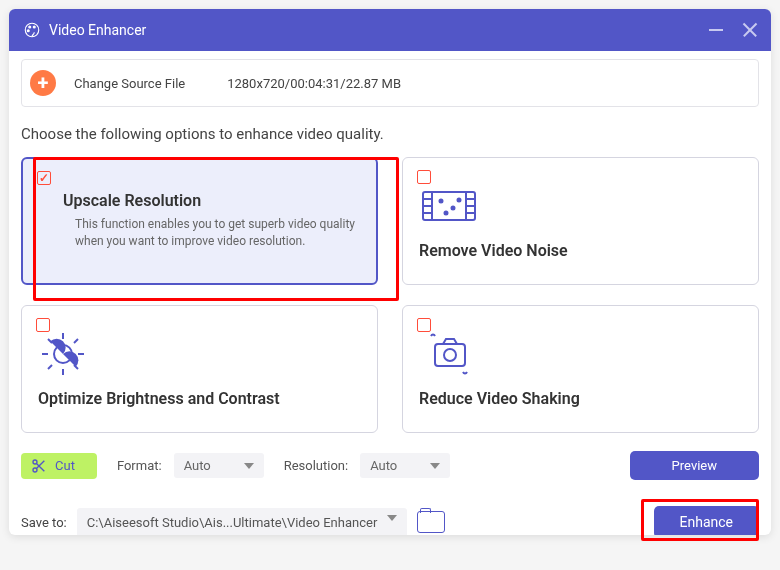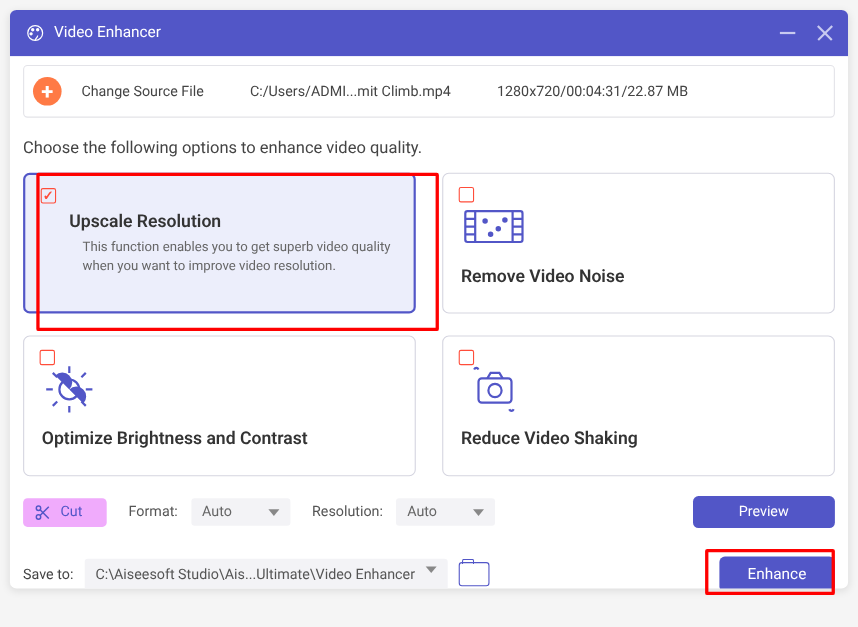--- a/index.html
+++ b/index.html
@@ -28,21 +28,21 @@
 .card .cb{position:absolute;top:12px;left:14px;width:14px;height:14px;border:1.5px solid #ff4d3a;border-radius:2px;display:flex;align-items:center;justify-content:center}
 .card .cb.checked::after{content:"✓";color:#ff4d3a;font-size:12px;font-weight:bold}
 .card-title{font-size:16px;font-weight:600;color:#333;text-align:center;margin-top:10px}
 .card.selected .card-title{text-align:left;margin:0 0 6px;align-self:flex-start;margin-left:24px}
 .card-desc{font-size:12px;color:#666;line-height:1.4;margin-left:36px;align-self:flex-start}
 .icon-slot{height:50px;display:flex;align-items:center;justify-content:center}
 .red-box{border:3px solid #ff0000;border-radius:2px}
 .red1{position:absolute;top:157px;left:33px;width:366px;height:144px;pointer-events:none}
 .red2{position:absolute;top:499px;left:641px;width:118px;height:42px;pointer-events:none}
 .toolbar-row{margin-top:18px;display:flex;align-items:center;gap:12px;font-size:13px;color:#444}
-.cut-btn{display:flex;align-items:center;gap:8px;background:#f0abfc;border-radius:4px;padding:5px 22px 5px 10px;cursor:pointer;color:#5256c7}
+.cut-btn{display:flex;align-items:center;gap:8px;background:#bef264;border-radius:4px;padding:5px 22px 5px 10px;cursor:pointer;color:#5256c7}
 .fmt-label,.res-label{color:#555;margin-left:8px}
 .select{background:#f3f3f6;border-radius:3px;padding:5px 10px;display:flex;align-items:center;cursor:pointer;color:#666;min-width:90px;justify-content:space-between}
 .chev{width:0;height:0;border-left:5px solid transparent;border-right:5px solid transparent;border-top:6px solid #888}
 .preview-btn{margin-left:auto;background:#5256c7;color:#fff;padding:7px 42px;border-radius:5px;cursor:pointer;font-size:13px}
 .save-row{margin-top:26px;display:flex;align-items:center;gap:10px;font-size:13px;color:#444}
 .save-select{flex:0 0 330px;background:#f3f3f6;border-radius:3px;padding:7px 10px;display:flex;align-items:flex-start;justify-content:space-between;cursor:pointer;color:#555}
 .folder-btn{width:28px;height:22px;border:1.5px solid #5256c7;border-radius:3px;cursor:pointer;position:relative}
 .folder-btn::before{content:"";position:absolute;top:-4px;left:2px;width:9px;height:4px;border:1.5px solid #5256c7;border-bottom:none;border-radius:2px 2px 0 0}
 .enhance-btn{margin-left:auto;background:#5256c7;color:#fff;padding:8px 26px;border-radius:5px;cursor:pointer;font-size:14px}
 </style>
@@ -62,21 +62,20 @@
     <div class="tb-controls">
       <div class="tb-min"></div>
       <div class="tb-close"></div>
     </div>
   </div>
 
   <div class="content">
     <div class="src-row">
       <div class="src-plus">+</div>
       <span class="src-change">Change Source File</span>
-      <span class="src-path">C:/Users/ADMI...mit Climb.mp4</span>
       <span class="src-meta">1280x720/00:04:31/22.87 MB</span>
     </div>
 
     <div class="instruction">Choose the following options to enhance video quality.</div>
 
     <div class="grid">
 
       <div class="card selected">
         <div class="cb checked"></div>
         <div class="card-title">Upscale Resolution</div>

